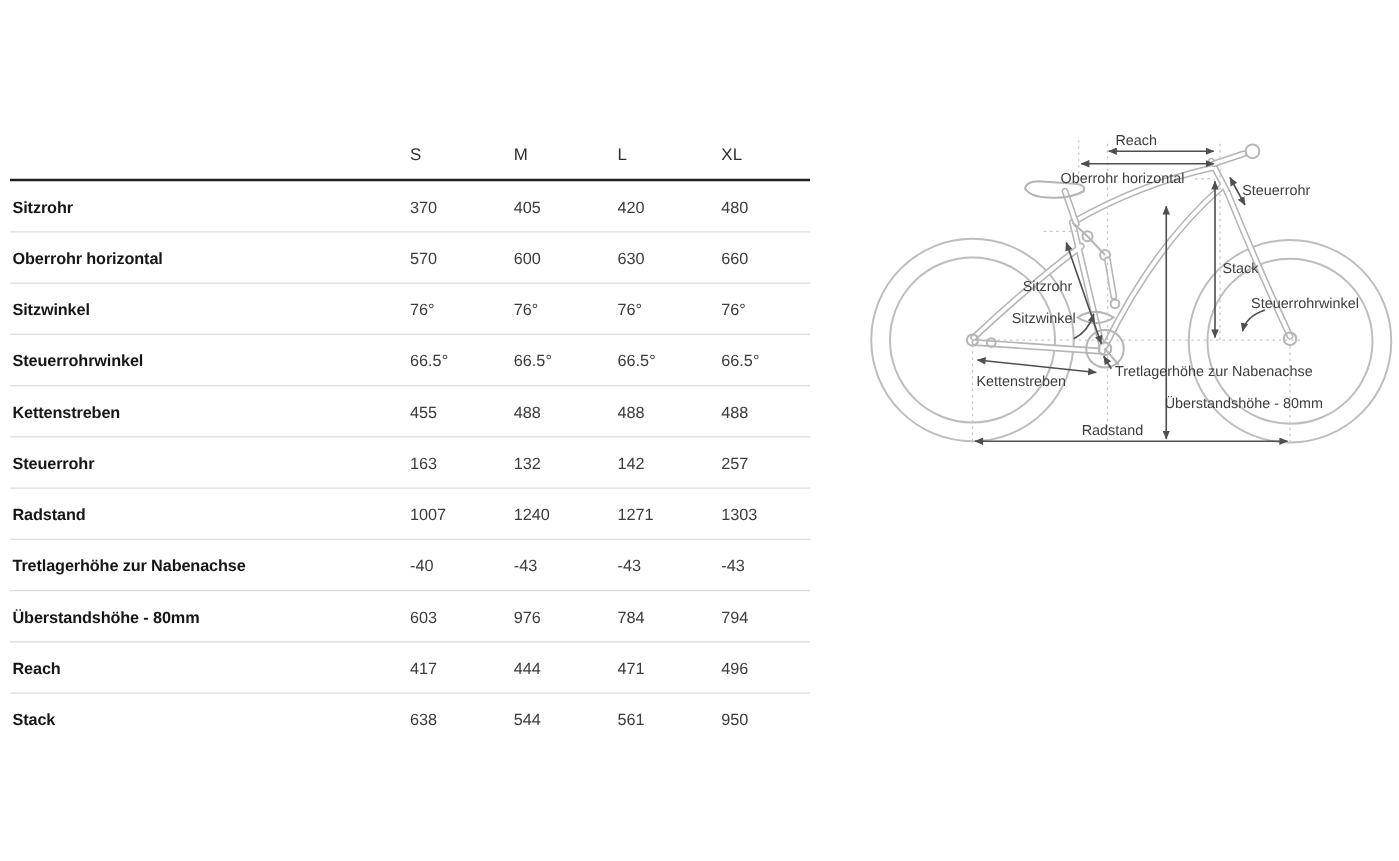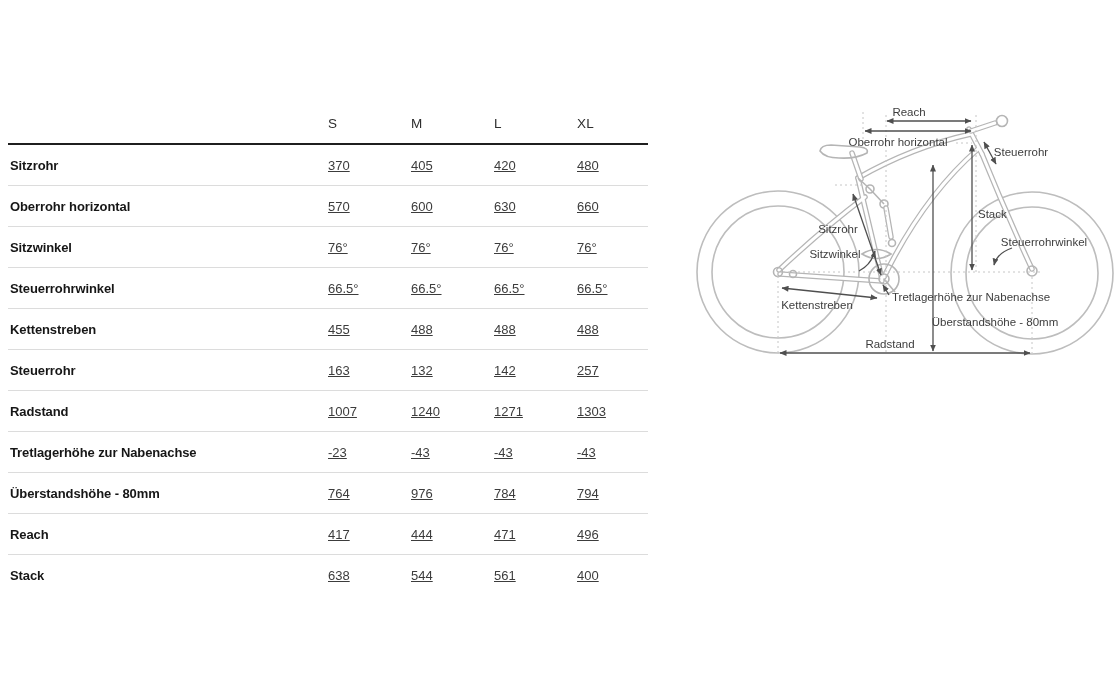--- a/index.html
+++ b/index.html
@@ -27,21 +27,21 @@
   }
   .trow:last-child { border-bottom: none; }
   .hcell {
     font-size: 13.5px; color: #2e2e2e; letter-spacing: .2px;
   }
   .rlabel {
     font-size: 13px; font-weight: bold; color: #161616;
     letter-spacing: -0.1px; padding-left: 2px;
   }
   .rval {
-    font-size: 13px; color: #3c3c3c; text-decoration: underline;
+    font-size: 13px; color: #3c3c3c;
   }
 
   
   .diagram { position: absolute; left: 690px; top: 85px; width: 429px; height: 300px; }
   .tube-outer { fill: none; stroke: #b5b5b5; stroke-width: 5.5; stroke-linecap: round; }
   .tube-inner { fill: none; stroke: #ffffff; stroke-width: 3; stroke-linecap: round; }
   .thin-part  { fill: none; stroke: #b5b5b5; stroke-width: 1.6; }
   .wheel      { fill: none; stroke: #bdbdbd; stroke-width: 1.6; }
   .guide      { fill: none; stroke: #c6c6c6; stroke-width: 1; stroke-dasharray: 2,3; }
   .dim        { fill: none; stroke: #4f4f4f; stroke-width: 1.3; }
@@ -110,48 +110,48 @@
   <div class="trow">
     <div class="rlabel">Radstand</div>
     <div class="rval">1007</div>
     <div class="rval">1240</div>
     <div class="rval">1271</div>
     <div class="rval">1303</div>
   </div>
 
   <div class="trow">
     <div class="rlabel">Tretlagerhöhe zur Nabenachse</div>
-    <div class="rval">-23</div>
+    <div class="rval">-40</div>
     <div class="rval">-43</div>
     <div class="rval">-43</div>
     <div class="rval">-43</div>
   </div>
 
   <div class="trow">
     <div class="rlabel">Überstandshöhe - 80mm</div>
-    <div class="rval">764</div>
+    <div class="rval">603</div>
     <div class="rval">976</div>
     <div class="rval">784</div>
     <div class="rval">794</div>
   </div>
 
   <div class="trow">
     <div class="rlabel">Reach</div>
     <div class="rval">417</div>
     <div class="rval">444</div>
     <div class="rval">471</div>
     <div class="rval">496</div>
   </div>
 
   <div class="trow">
     <div class="rlabel">Stack</div>
     <div class="rval">638</div>
     <div class="rval">544</div>
     <div class="rval">561</div>
-    <div class="rval">400</div>
+    <div class="rval">950</div>
   </div>
 </div>
 </div>
 
 <div class="diagram">
 <svg width="429" height="300" viewBox="0 0 429 300">
   <defs>
     <marker id="ah-e" markerWidth="9" markerHeight="8" refX="6.5" refY="3" orient="auto" markerUnits="userSpaceOnUse">
       <path d="M0,0 L7,3 L0,6 Z" fill="#4f4f4f"></path>
     </marker>

